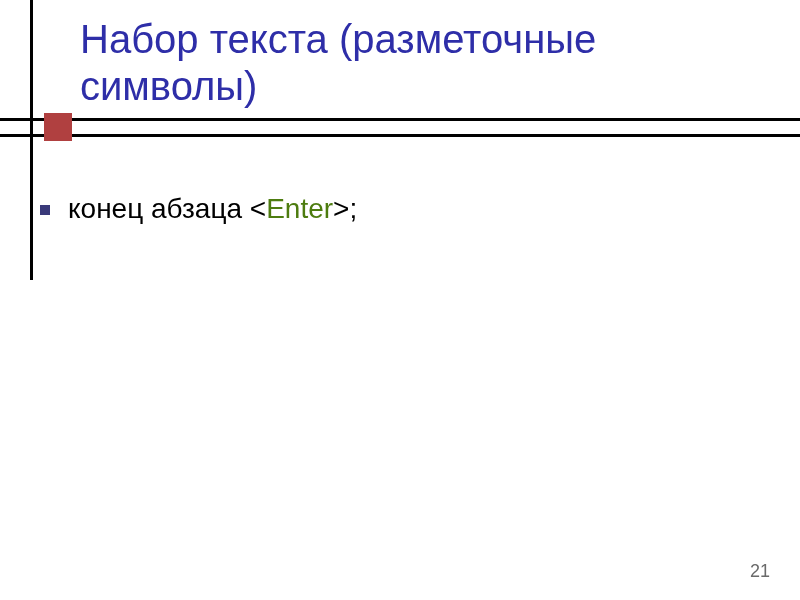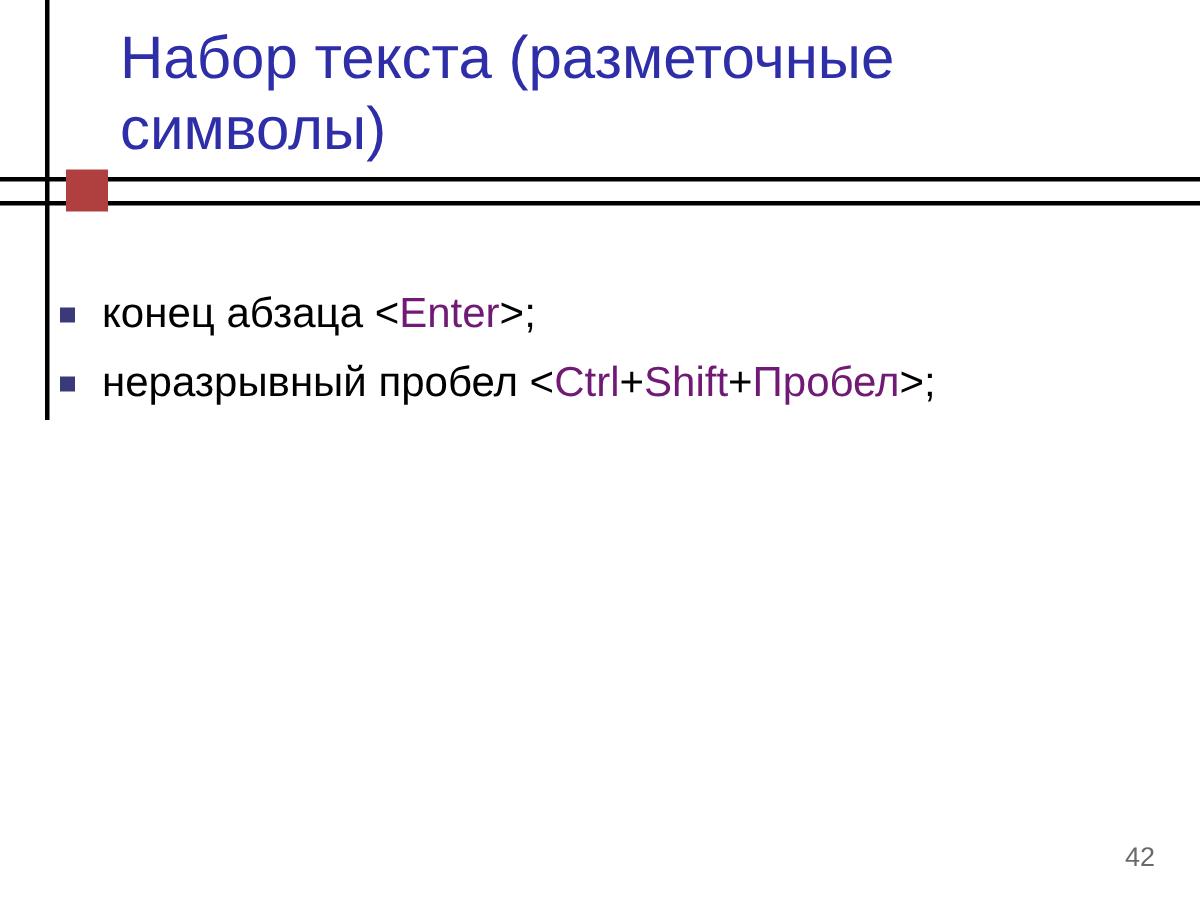--- a/index.html
+++ b/index.html
@@ -82,21 +82,21 @@
   }
   .bullet {
     width: 10px;
     height: 10px;
     background: #3a3a7a;
     flex: 0 0 10px;
     margin-right: 18px;
     position: relative;
     top: -3px;
   }
-  .kw { color: #701a75; }
+  .kw { color: #4d7c0f; }
   .page-num {
     position: absolute;
     right: 30px;
     bottom: 18px;
     font-size: 18px;
     color: #6a6a6a;
   }
 </style>
 </head>
 <body>
@@ -118,26 +118,20 @@
 
     <div class="item">
       <div class="bullet"></div>
       <div>
         <span>конец абзаца &lt;</span><span class="kw">Enter</span><span>&gt;;</span>
       </div>
     </div>
 
 
 
-    <div class="item">
-      <div class="bullet"></div>
-      <div>
-        <span>неразрывный пробел &lt;</span><span class="kw">Ctrl</span><span>+</span><span class="kw">Shift</span><span>+</span><span class="kw">Пробел</span><span>&gt;;</span>
-      </div>
-    </div>
 
 
 
   </div>
 
-  <div class="page-num">42</div>
+  <div class="page-num">21</div>
 
 </div>
 
 </body></html>

